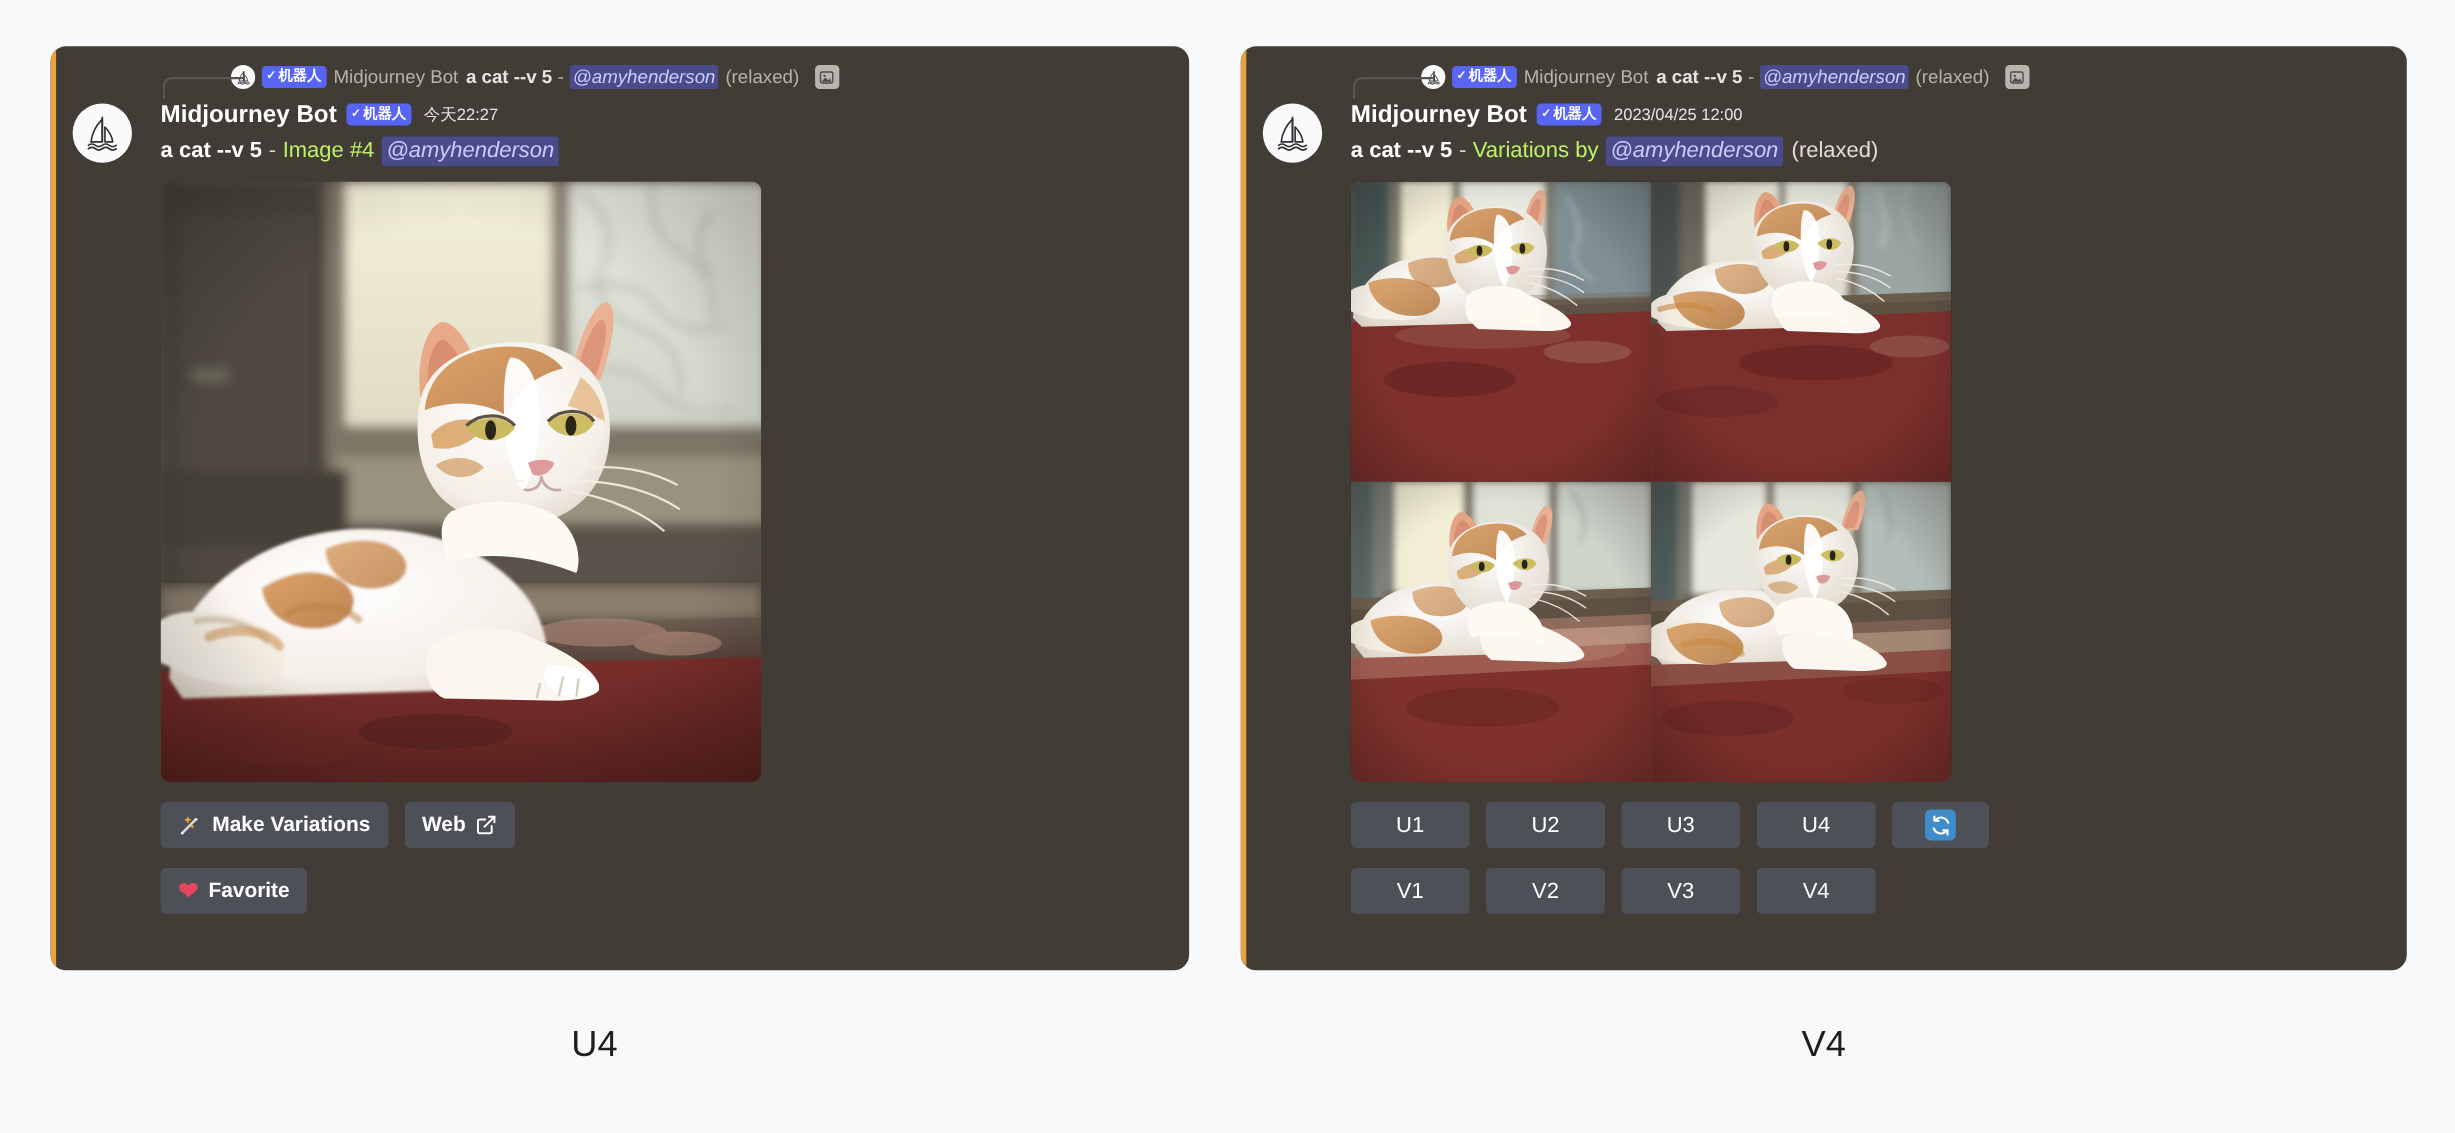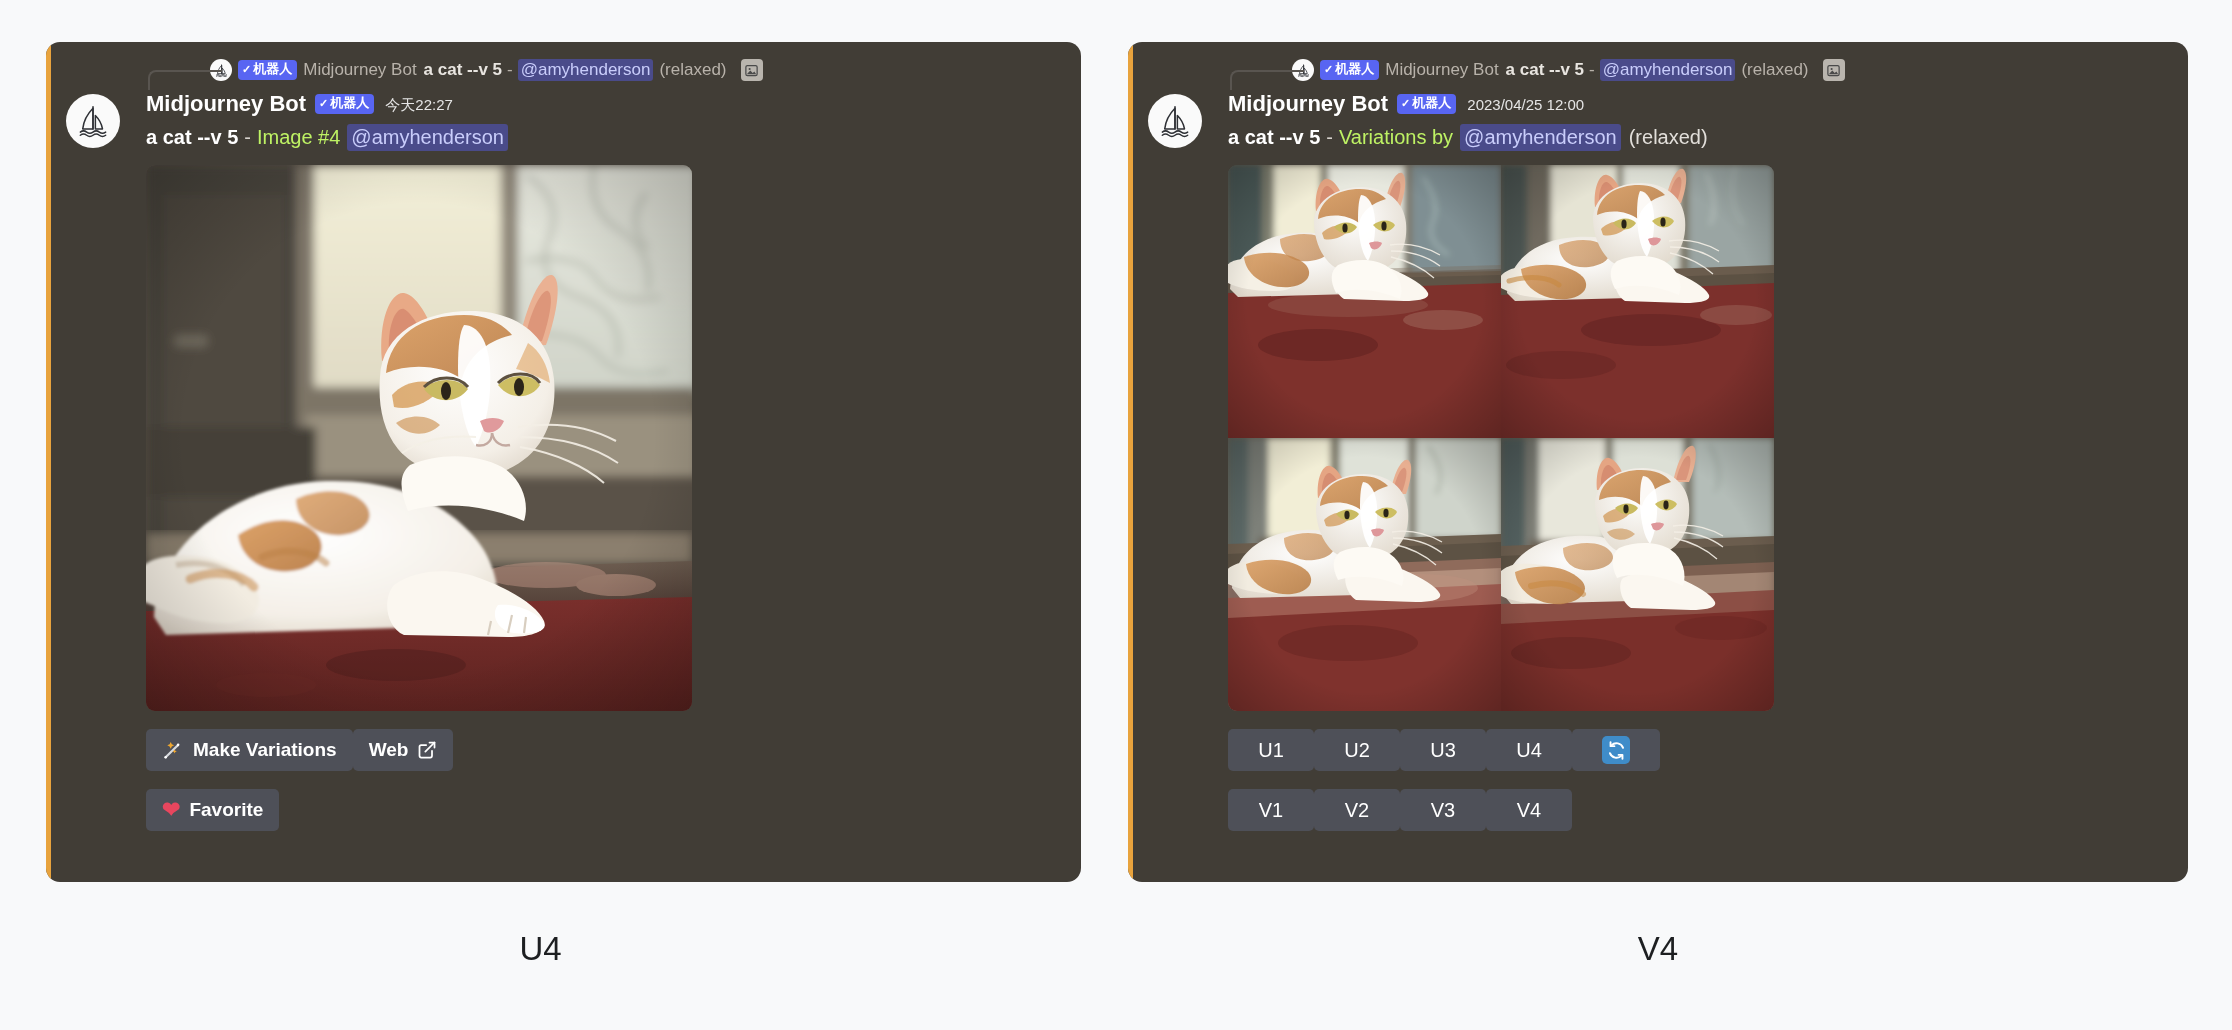--- a/index.html
+++ b/index.html
@@ -100,20 +100,21 @@
   }
   .reply-text .nm { color: #b8b2aa; margin-right: 7px; }
   .reply-text .prompt { color: #e8e5e0; font-weight: bold; }
   .reply-text .dash { color: #b8b2aa; margin: 0 5px; }
   .mention {
     background: #4a4b8a;
     color: #c9cdfb;
     border-radius: 3px;
     padding: 1px 3px;
     font-weight: normal;
+    font-style: italic;
   }
   .reply-text .relaxed { color: #b8b2aa; margin-left: 6px; }
 
   .img-chip {
     width: 22px; height: 22px;
     border-radius: 4px;
     background: #b9b5ae;
     margin-left: 8px;
     display: inline-flex;
     align-items: center;
@@ -190,38 +191,39 @@
     display: grid;
     grid-template-columns: 1fr 1fr;
     grid-template-rows: 1fr 1fr;
     background: #2a2724;
   }
   .art-cell { position: relative; overflow: hidden; }
 
   
   .btn-row {
     display: flex;
+    gap: 15px;
     margin-top: 18px;
   }
   .btn {
     background: #4e5058;
     border-radius: 5px;
     height: 42px;
     padding: 0 16px;
     display: inline-flex;
     align-items: center;
     justify-content: center;
     gap: 9px;
     color: #ffffff;
     font-size: 19px;
     font-weight: bold;
     cursor: pointer;
     user-select: none;
   }
-  .btn-uv { width: 86px; padding: 0; font-weight: normal; font-size: 20px; }
+  .btn-uv { width: 108px; padding: 0; font-weight: normal; font-size: 20px; }
   .btn-refresh { width: 88px; padding: 0; }
   .refresh-chip {
     width: 28px; height: 28px;
     background: #3f8cc9;
     border-radius: 5px;
     display: flex; align-items: center; justify-content: center;
   }
   .refresh-chip svg { width: 21px; height: 21px; }
   .ico-ext svg { width: 20px; height: 20px; display: block; }
   .ico-heart { font-size: 22px; color: #e8465e; line-height: 1; }

